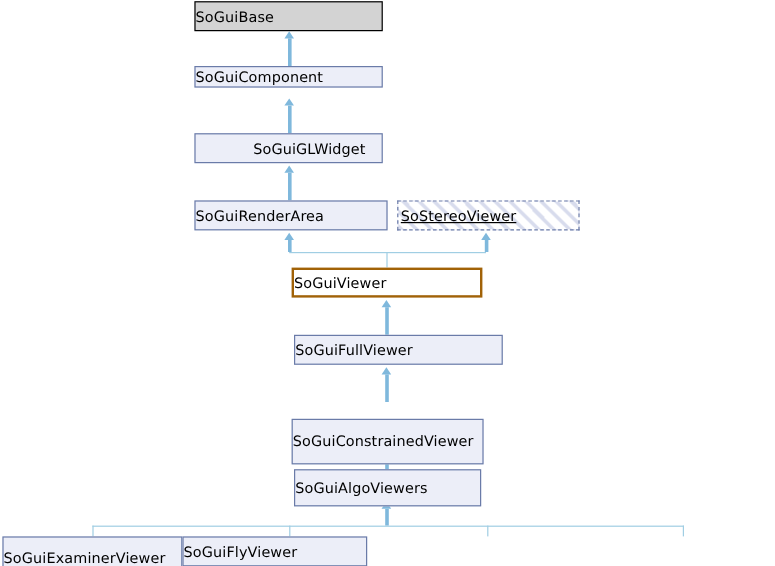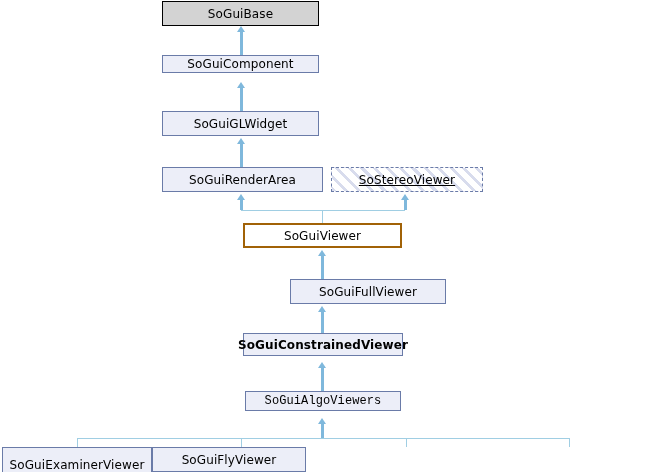--- a/index.html
+++ b/index.html
@@ -20,21 +20,21 @@
     left: 0; top: 0;
     width: 646px;
     height: 472px;
   }
 
   .node {
     position: absolute;
     box-sizing: border-box;
     display: flex;
     align-items: center;
-    justify-content: center;
+    justify-content: flex-start;
     font-size: 12px;
     line-height: 1;
     color: #000000;
     white-space: nowrap;
     letter-spacing: 0.1px;
   }
 
   
   .node.normal {
     background: #eceef8;
@@ -139,45 +139,45 @@
   <div class="edge v" style="left:569px; top:438px; height:9px;"></div>
 
   <div class="node base" style="left:162px; top:1px; width:157px; height:25px;">
     <span class="node-label">SoGuiBase</span>
   </div>
 
   <div class="node normal" style="left:162px; top:55px; width:157px; height:18px;">
     <span class="node-label">SoGuiComponent</span>
   </div>
 
-  <div class="node normal" style="left:162px; top:111px; width:157px; height:25px;">
+  <div class="node normal" style="left:162px; top:111px; width:157px; height:25px;padding-left:48px;">
     <span class="node-label">SoGuiGLWidget</span>
   </div>
 
   <div class="node normal" style="left:162px; top:167px; width:161px; height:25px;">
     <span class="node-label">SoGuiRenderArea</span>
   </div>
 
   <div class="node hatched" style="left:331px; top:167px; width:152px; height:25px;">
     <span class="node-label">SoStereoViewer</span>
   </div>
 
   <div class="node current" style="left:243px; top:223px; width:159px; height:25px;">
     <span class="node-label">SoGuiViewer</span>
   </div>
 
-  <div class="node normal" style="left:245px; top:279px; width:156px; height:25px;margin-left:45px;">
+  <div class="node normal" style="left:245px; top:279px; width:174px; height:25px;">
     <span class="node-label">SoGuiFullViewer</span>
   </div>
 
-  <div class="node normal" style="left:243px; top:333px; width:160px; height:23px;font-weight:bold;">
+  <div class="node normal" style="left:243px; top:349px; width:160px; height:38px;">
     <span class="node-label">SoGuiConstrainedViewer</span>
   </div>
 
-  <div class="node normal" style="left:245px; top:391px; width:156px; height:20px;font-family:Liberation Mono, monospace;">
+  <div class="node normal" style="left:245px; top:391px; width:156px; height:31px;">
     <span class="node-label">SoGuiAlgoViewers</span>
   </div>
 
   <div class="node normal" style="left:2px; top:447px; width:150px; height:35px;">
     <span class="node-label">SoGuiExaminerViewer</span>
   </div>
 
   <div class="node normal" style="left:152px; top:447px; width:154px; height:25px;">
     <span class="node-label">SoGuiFlyViewer</span>
   </div>

